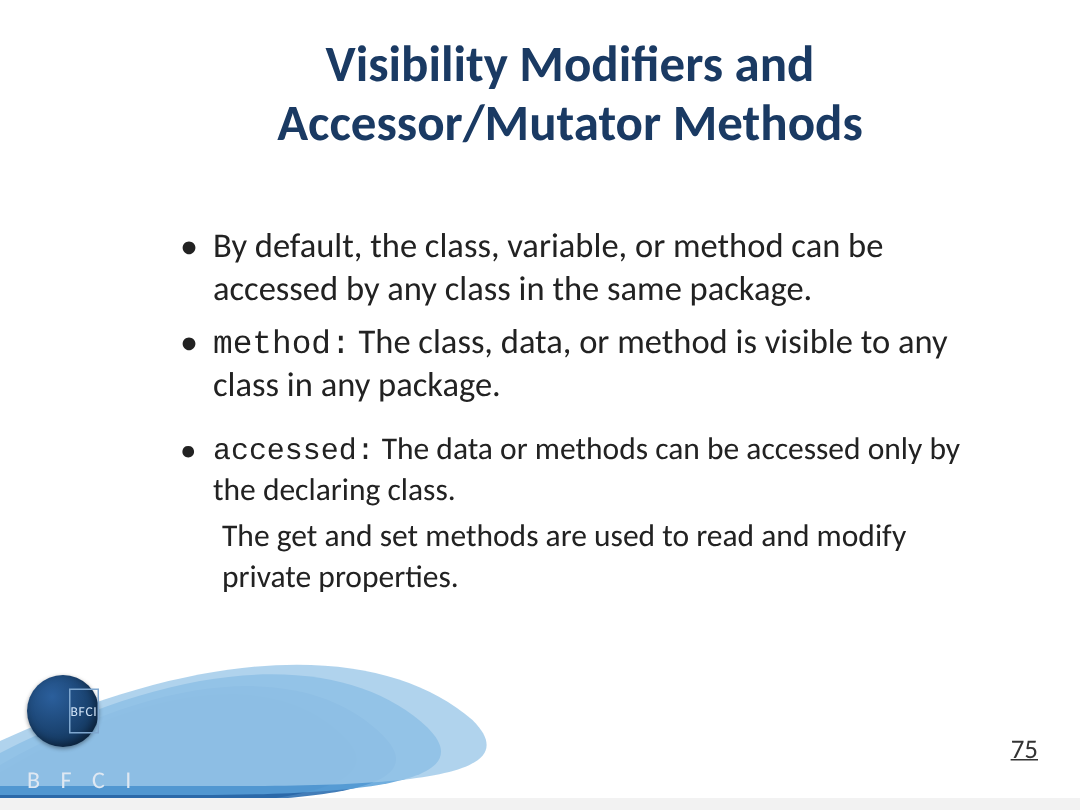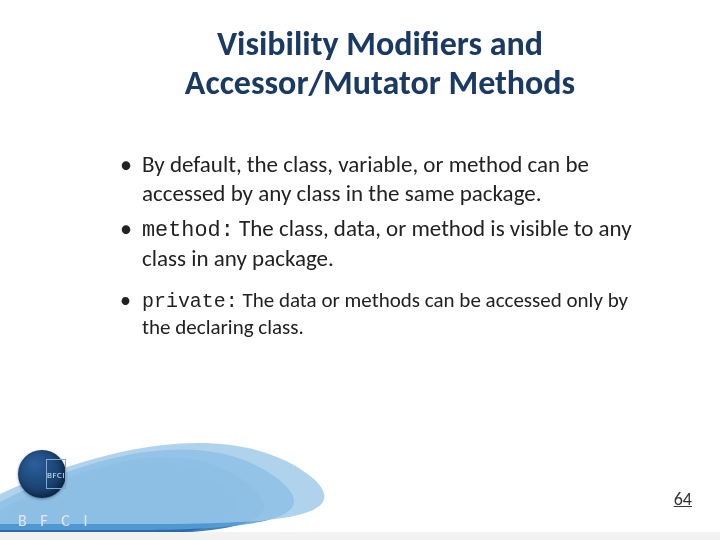--- a/index.html
+++ b/index.html
@@ -107,26 +107,27 @@
 
   <div class="content">
     <ul>
       <li class="b1">
         <span>By default, the class, variable, or method can be accessed by any class in the same package.</span>
       </li>
       <li class="b1">
         <span class="kw">method:</span><span> The class, data, or method is visible to any class in any package.</span>
       </li>
       <li class="b2">
-        <span class="kw">private:</span><span> The data or methods can be accessed only by the declaring class.</span>
+        <span class="kw">accessed:</span><span> The data or methods can be accessed only by the declaring class.</span>
+        <span class="extra">The get and set methods are used to read and modify private properties.</span>
       </li>
     </ul>
   </div>
 
-  <div class="pagenum">64</div>
+  <div class="pagenum">75</div>
 
   <svg class="swoosh" viewBox="0 0 720 120" preserveAspectRatio="none">
     <path d="M0,95 C110,30 190,30 230,72 C260,102 200,118 80,118 L0,118 Z" fill="#0f3a6b"></path>
     <path d="M0,90 C120,22 210,25 255,70 C290,105 220,115 100,115 L0,115 Z" fill="#2f6fb0" opacity="0.9"></path>
     <path d="M0,82 C135,12 235,18 285,65 C320,100 250,110 130,110 L0,110 Z" fill="#58a0d8" opacity="0.85"></path>
     <path d="M0,74 C150,5 260,12 315,60 C350,95 285,104 160,104 L0,104 Z" fill="#9cc8e8" opacity="0.8"></path>
     <rect x="0" y="112" width="720" height="8" fill="#f2f2f2"></rect>
   </svg>
 
   <div class="badge">

